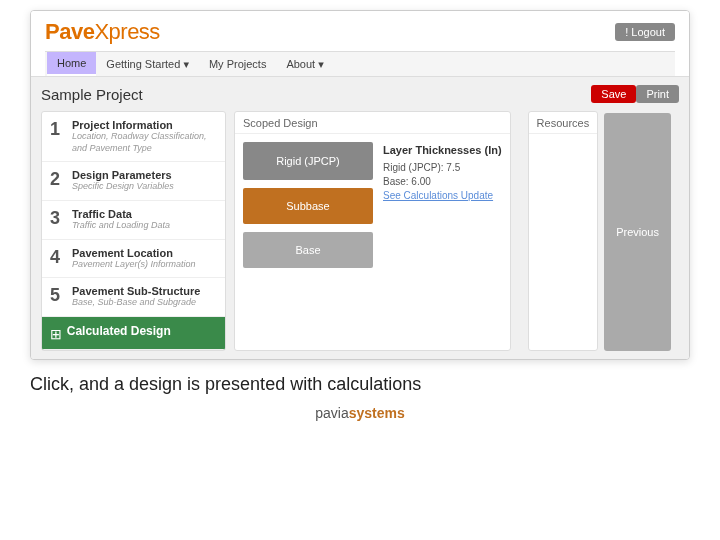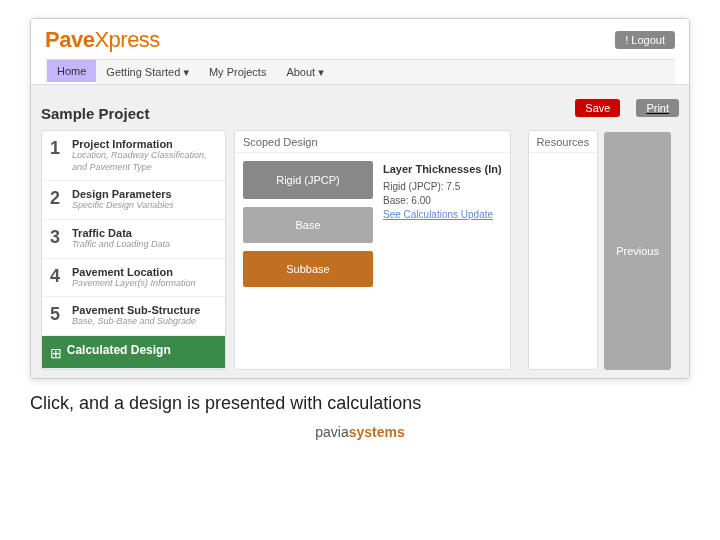--- a/index.html
+++ b/index.html
@@ -13,21 +13,21 @@
 
     
     .slide {
       width: 720px;
       height: 540px;
       background: #fff;
       display: flex;
       flex-direction: column;
       align-items: center;
       justify-content: flex-start;
-      padding: 18px 30px 0 30px;
+      padding: 10px 30px 0 30px;
       border-radius: 10px;
     }
 
     
     .app-mockup {
       width: 660px;
       background: #fff;
       border: 1px solid #ccc;
       border-radius: 4px;
       box-shadow: 0 2px 8px rgba(0,0,0,0.13);
@@ -107,28 +107,26 @@
 
     
     .project-bar {
       display: flex;
       justify-content: space-between;
       align-items: center;
       margin-bottom: 8px;
     }
     .project-title {
       font-size: 15px;
-      font-weight: bold;
+      font-weight: normal;
       color: #333;
-      margin-top: 12px;
     }
     .bar-buttons {
       display: flex;
-      gap: 16px;
-      text-decoration: underline;
+      gap: 0;
     }
     .btn-save {
       background: #c00;
       color: #fff;
       border: none;
       border-radius: 3px;
       padding: 3px 10px;
       font-size: 11px;
       cursor: pointer;
     }
@@ -407,25 +405,25 @@
         <div class="right-panel">
 
           <div class="panel-box">
             <div class="panel-label">Scoped Design</div>
             <div class="scoped-design-content">
 
               <div class="pavement-diagram">
                 <div class="layer layer-rigid">
                   <span>Rigid (JPCP)</span>
                 </div>
+                <div class="layer layer-subbase">
+                  <span>Subbase</span>
+                </div>
                 <div class="layer layer-base">
                   <span>Base</span>
-                </div>
-                <div class="layer layer-subbase">
-                  <span>Subbase</span>
                 </div>
               </div>
 
               <div class="layer-info">
                 <div class="layer-info-title">Layer Thicknesses (In)</div>
                 <div class="layer-row">Rigid (JPCP): 7.5</div>
                 <div class="layer-row">Base: 6.00</div>
                 <div class="layer-link">See Calculations Update</div>
               </div>
 

